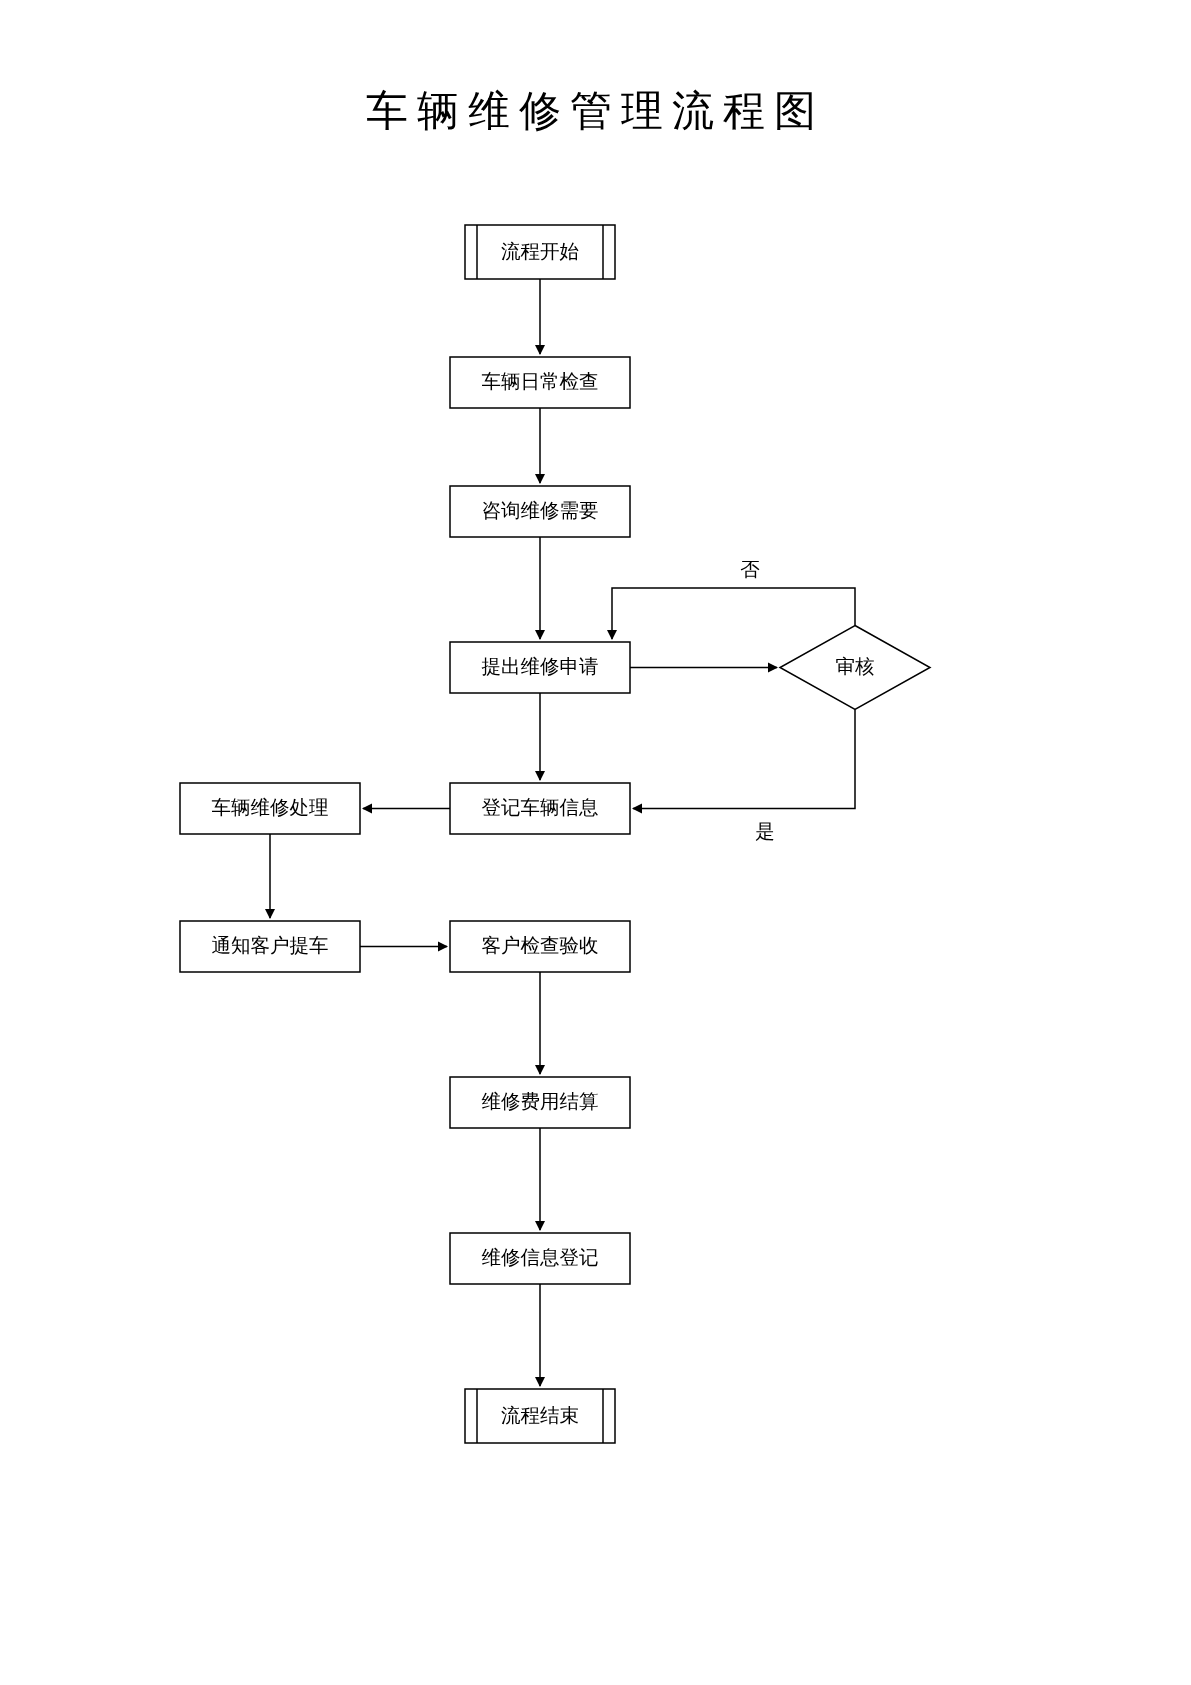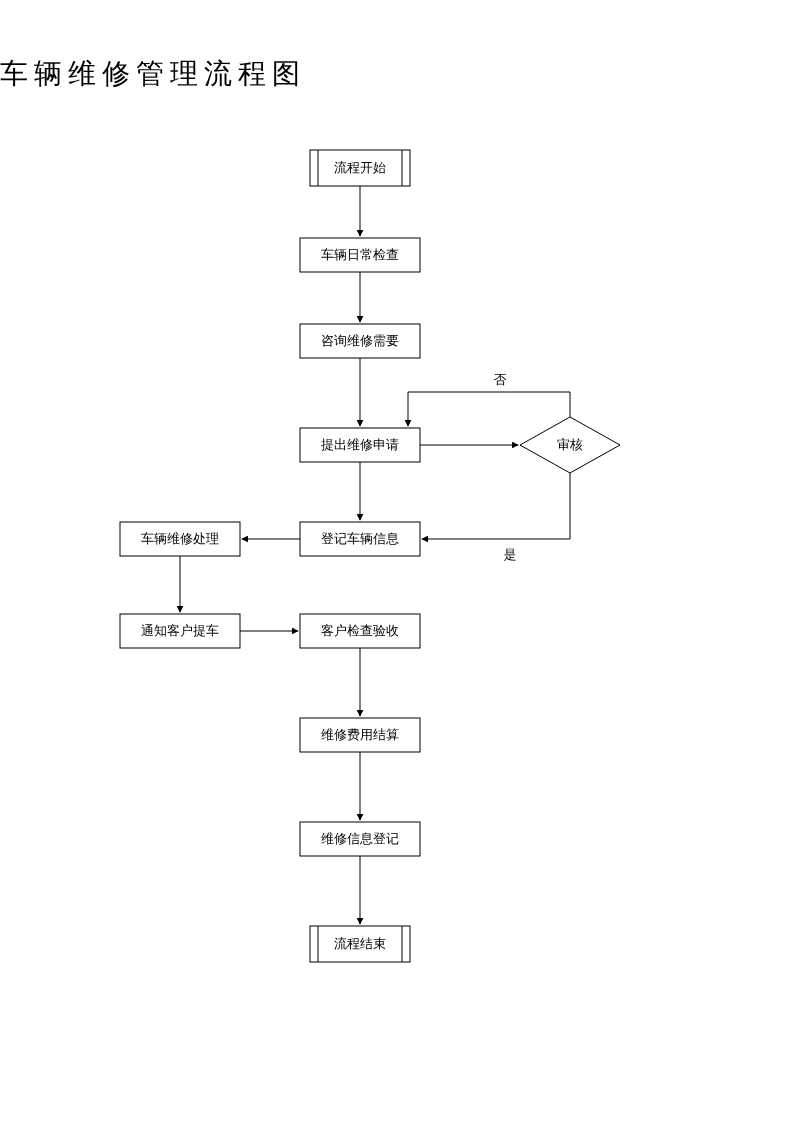--- a/index.html
+++ b/index.html
@@ -14,20 +14,21 @@
   .page {
     position: relative;
     width: 794px;
     height: 1123px;
   }
   .title {
     position: absolute;
     top: 55px;
     left: 0;
     width: 100%;
+    text-align: center;
     font-size: 28px;
     letter-spacing: 6px;
     font-weight: 400;
     font-family: "SimHei", "黑体", sans-serif;
   }
   svg {
     position: absolute;
     top: 0;
     left: 0;
   }

